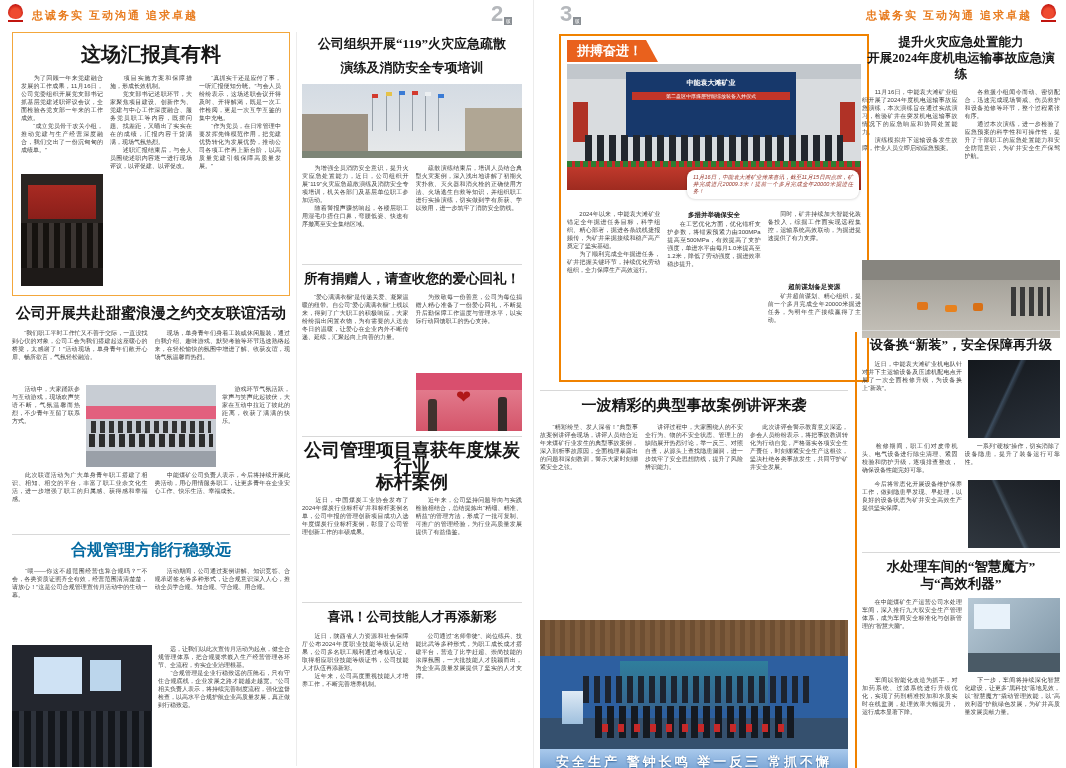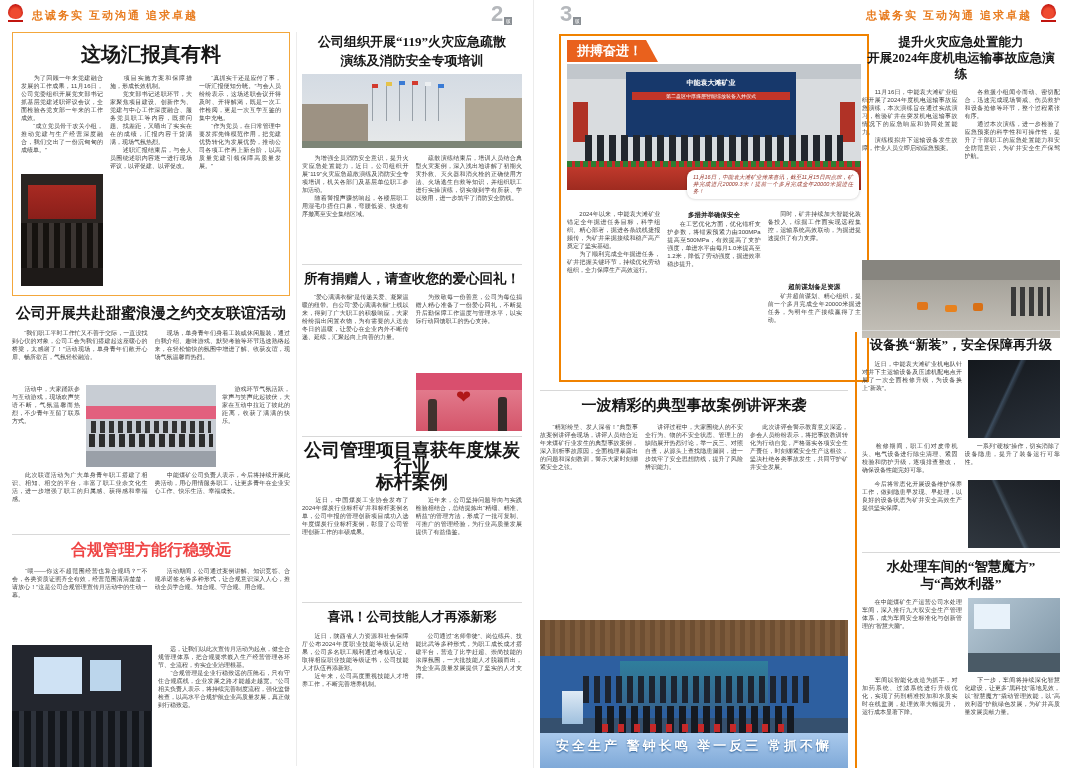--- a/index.html
+++ b/index.html
@@ -14,38 +14,38 @@
   .pagenum{color:#b5b8bc;font-size:22px;font-weight:bold;line-height:22px;}
   .pn-suf{display:inline-block;width:8px;height:8px;background:#8a8f94;color:#fff;
           font-size:5px;line-height:8px;text-align:center;vertical-align:bottom;margin-left:1px;}
   
   .rule{position:absolute;height:1px;background:#d8d8d8;}
   .vrule{position:absolute;width:1px;background:#ececec;}
   .ovline{position:absolute;width:2px;background:#f08200;}
   
   .h-serif{font-family:"Liberation Serif","DejaVu Serif",serif;font-weight:700;
            color:#161616;text-align:center;}
-  .h-sans{font-weight:700;color:#ef4444;text-align:center;}
+  .h-sans{font-weight:700;color:#0369a1;text-align:center;}
   
   .tcol{font-size:6px;line-height:8px;text-align:justify;color:#414141;
         white-space:pre-wrap;overflow:hidden;}
   .cols{display:flex;gap:7px;}
   .cols>div{flex:1;}
   .subhead{font-size:6.5px;font-weight:bold;color:#1a1a1a;text-align:center;line-height:10px;}
   
   .ph{position:relative;overflow:hidden;background:#888;}
   
   .obox{position:absolute;border:2px solid #f08200;background:#fff;margin-left:19px;}
   .rbox{position:absolute;border:1px solid #f3a73c;background:#fff;}
   .badge{background:#e9611d;color:#fff;font-weight:bold;font-size:13px;line-height:22px;
          padding:0 16px 0 10px;clip-path:polygon(0 0,calc(100% - 12px) 0,100% 100%,0 100%);}
   .caption-box{position:absolute;background:#fff;border-radius:8px;padding:4px 6px;
                font-size:5.5px;line-height:7px;color:#96352a;font-style:italic;
                box-shadow:0 0 3px rgba(0,0,0,.25);text-align:justify;}
-  .band{position:absolute;left:0;right:0;bottom:0;height:35px;
+  .band{position:absolute;left:0;right:0;bottom:0;height:19px;
         background:linear-gradient(#a9c9ec,#7fa9d8);color:#fff;font-weight:bold;
         font-size:13px;letter-spacing:3px;text-align:center;line-height:26px;
         text-shadow:0 1px 2px #2b5d94;}
 </style>
 </head>
 <body>
 
 <div class="sheet">
 
   <div class="abs" style="left:8px;top:4px;">
@@ -123,21 +123,21 @@
         <div class="abs" style="left:16%;top:10%;width:34%;height:30%;background:#cfe2f4;"></div>
         <div class="abs" style="left:56%;top:12%;width:22%;height:26%;background:#bcd6ec;"></div>
         <div class="abs" style="left:0;bottom:0;width:100%;height:46%;background:repeating-linear-gradient(90deg,#14171c 0 7px,#2d323b 7px 12px);"></div>
       </div>
       <div class="tcol" style="width:132px;height:122px;">　　远，让我们以此次宣传月活动为起点，健全合规管理体系，把合规要求嵌入生产经营管理各环节、全流程，夯实企业治理根基。
 　　“合规管理是企业行稳致远的压舱石，只有守住合规底线，企业发展之路才能越走越宽。”公司相关负责人表示，将持续完善制度流程，强化监督检查，以高水平合规护航企业高质量发展，真正做到行稳致远。</div>
     </div>
   </div>
 
   <div class="abs" style="left:302px;top:32px;width:220px;">
-    <div class="h-serif" style="font-size:13px;line-height:19px;white-space:pre-wrap;">公司组织开展“119”火灾应急疏散
+    <div class="h-serif" style="font-size:13px;line-height:24px;white-space:pre-wrap;">公司组织开展“119”火灾应急疏散
 演练及消防安全专项培训</div>
     <div class="ph" style="width:220px;height:74px;margin-top:4px;background:linear-gradient(#d4dbe3,#e7e9ea);">
       <div class="abs" style="left:0;bottom:8%;width:30%;height:52%;background:#a5998a;box-shadow:inset 0 0 0 100px rgba(70,60,45,.08);"></div>
       <div class="abs" style="right:0;bottom:8%;width:26%;height:60%;background:#b0a694;"></div>
       <div class="abs" style="left:32%;top:14%;width:1px;height:50%;background:#98a0a8;"></div>
       <div class="abs" style="left:38%;top:12%;width:1px;height:52%;background:#98a0a8;"></div>
       <div class="abs" style="left:44%;top:11%;width:1px;height:53%;background:#98a0a8;"></div>
       <div class="abs" style="left:50%;top:11%;width:1px;height:53%;background:#98a0a8;"></div>
       <div class="abs" style="left:56%;top:12%;width:1px;height:52%;background:#98a0a8;"></div>
       <div class="abs" style="left:62%;top:14%;width:1px;height:50%;background:#98a0a8;"></div>

